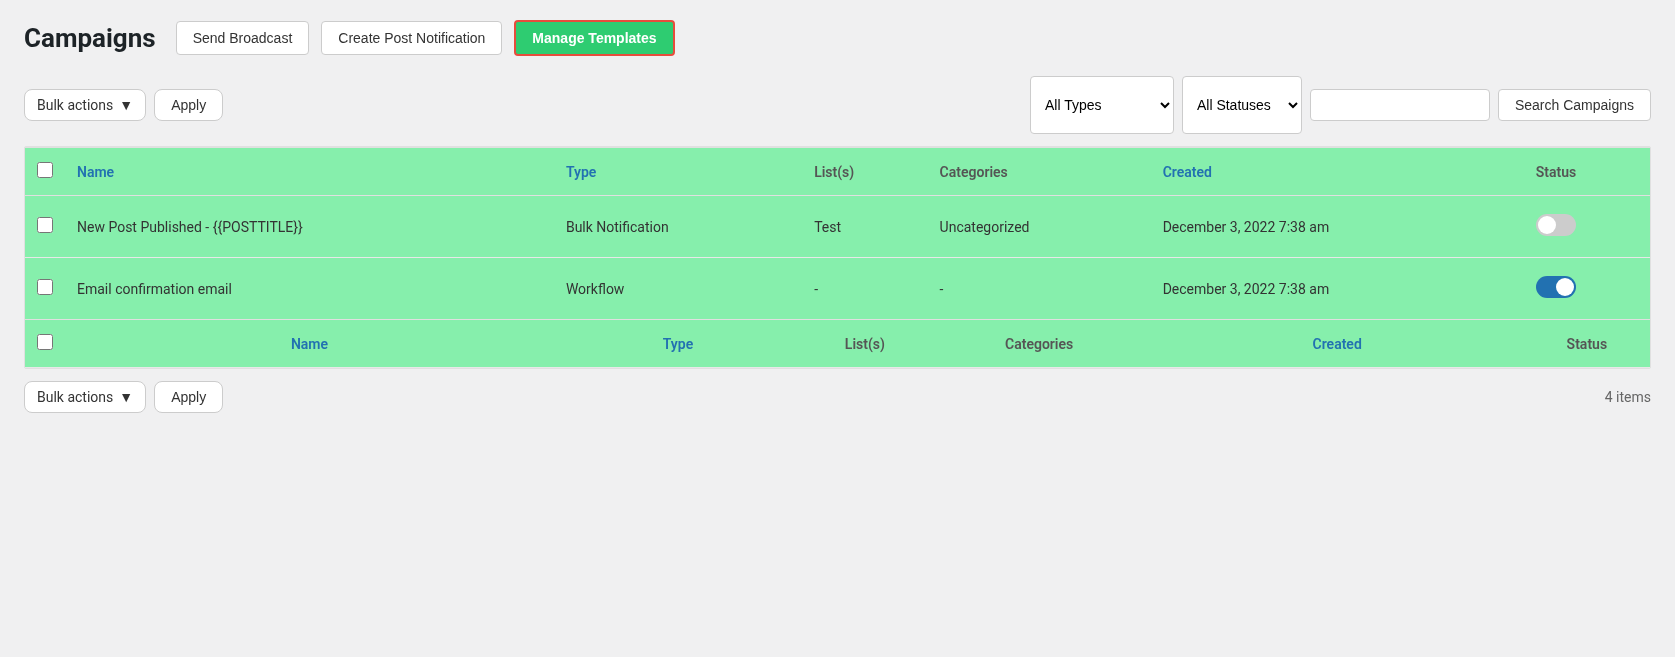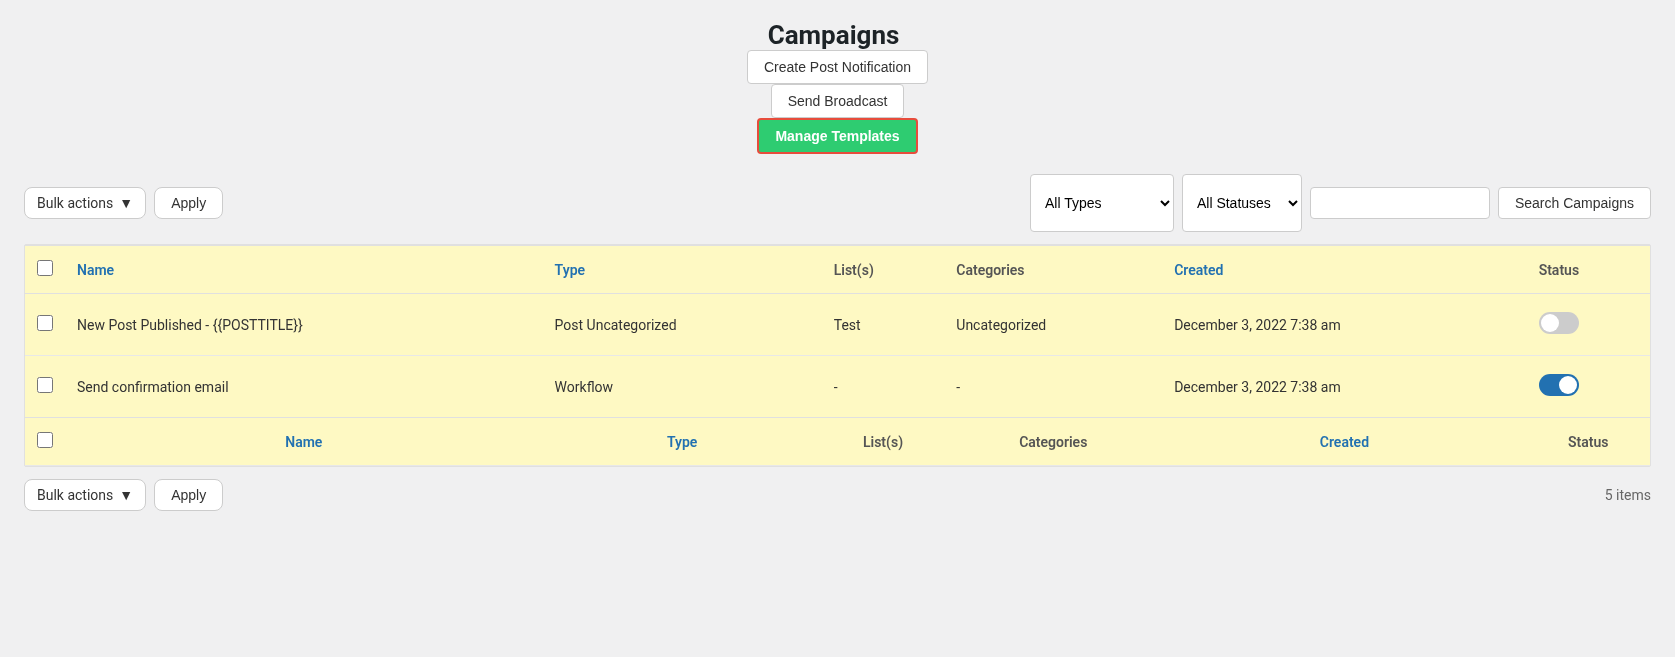--- a/index.html
+++ b/index.html
@@ -10,23 +10,22 @@
       font-size: 14px;
     }
     .page-container {
       padding: 20px 24px;
       max-width: 1675px;
     }
     
     .page-header {
       display: flex;
       align-items: center;
-      gap: 0;
+      gap: 12px;
       margin-bottom: 20px;
-      flex-direction: column;
     }
     .page-title {
       font-size: 26px;
       font-weight: 700;
       color: #1d2327;
       margin-right: 8px;
     }
     .btn-outline {
       background: #fff;
       border: 1px solid #ccc;
@@ -103,21 +102,21 @@
       border-radius: 4px;
       padding: 7px 16px;
       font-size: 14px;
       cursor: pointer;
       color: #333;
     }
     
     .campaigns-table {
       width: 100%;
       border-collapse: collapse;
-      background: #fef9c3;
+      background: #86efac;
     }
     .campaigns-table thead th {
       text-align: left;
       padding: 14px 12px;
       font-size: 14px;
       font-weight: 600;
       border-bottom: 1px solid #e0e0e0;
       border-top: 1px solid #e0e0e0;
     }
     .campaigns-table thead th.col-name { color: #2271b1; }
@@ -213,22 +212,22 @@
       border-radius: 2px;
     }
   </style>
 </head>
 <body>
 
 <div class="page-container">
 
   <div class="page-header">
     <h1 class="page-title">Campaigns</h1>
+    <button class="btn-outline">Send Broadcast</button>
     <button class="btn-outline">Create Post Notification</button>
-    <button class="btn-outline">Send Broadcast</button>
     <button class="btn-green">Manage Templates</button>
   </div>
 
   <div class="toolbar">
     <div class="bulk-actions-dropdown">
       <span>Bulk actions</span>
       <span>▼</span>
     </div>
     <button class="btn-apply">Apply</button>
 
@@ -264,35 +263,35 @@
           <th class="col-status">Status</th>
         </tr>
       </thead>
       <tbody>
 
         <tr>
           <td class="checkbox-cell">
             <input type="checkbox" class="row-checkbox" style="">
           </td>
           <td>New Post Published - {{POSTTITLE}}</td>
-          <td>Post Uncategorized</td>
+          <td>Bulk Notification</td>
           <td>Test</td>
           <td>Uncategorized</td>
           <td>December 3, 2022 7:38 am</td>
           <td>
             <span class="toggle-off"></span>
           </td>
         </tr>
 
 
         <tr>
           <td class="checkbox-cell">
             <input type="checkbox" class="row-checkbox" style="">
           </td>
-          <td>Send confirmation email</td>
+          <td>Email confirmation email</td>
           <td>Workflow</td>
           <td>-</td>
           <td>-</td>
           <td>December 3, 2022 7:38 am</td>
           <td>
             <span class="toggle-on"></span>
           </td>
         </tr>
 
         <tr>
@@ -309,15 +308,15 @@
       </tbody>
     </table>
   </div>
 
   <div class="bottom-toolbar">
     <div class="bulk-actions-dropdown">
       <span>Bulk actions</span>
       <span>▼</span>
     </div>
     <button class="btn-apply">Apply</button>
-    <span class="items-count">5 items</span>
+    <span class="items-count">4 items</span>
   </div>
 </div>
 
 </body></html>

